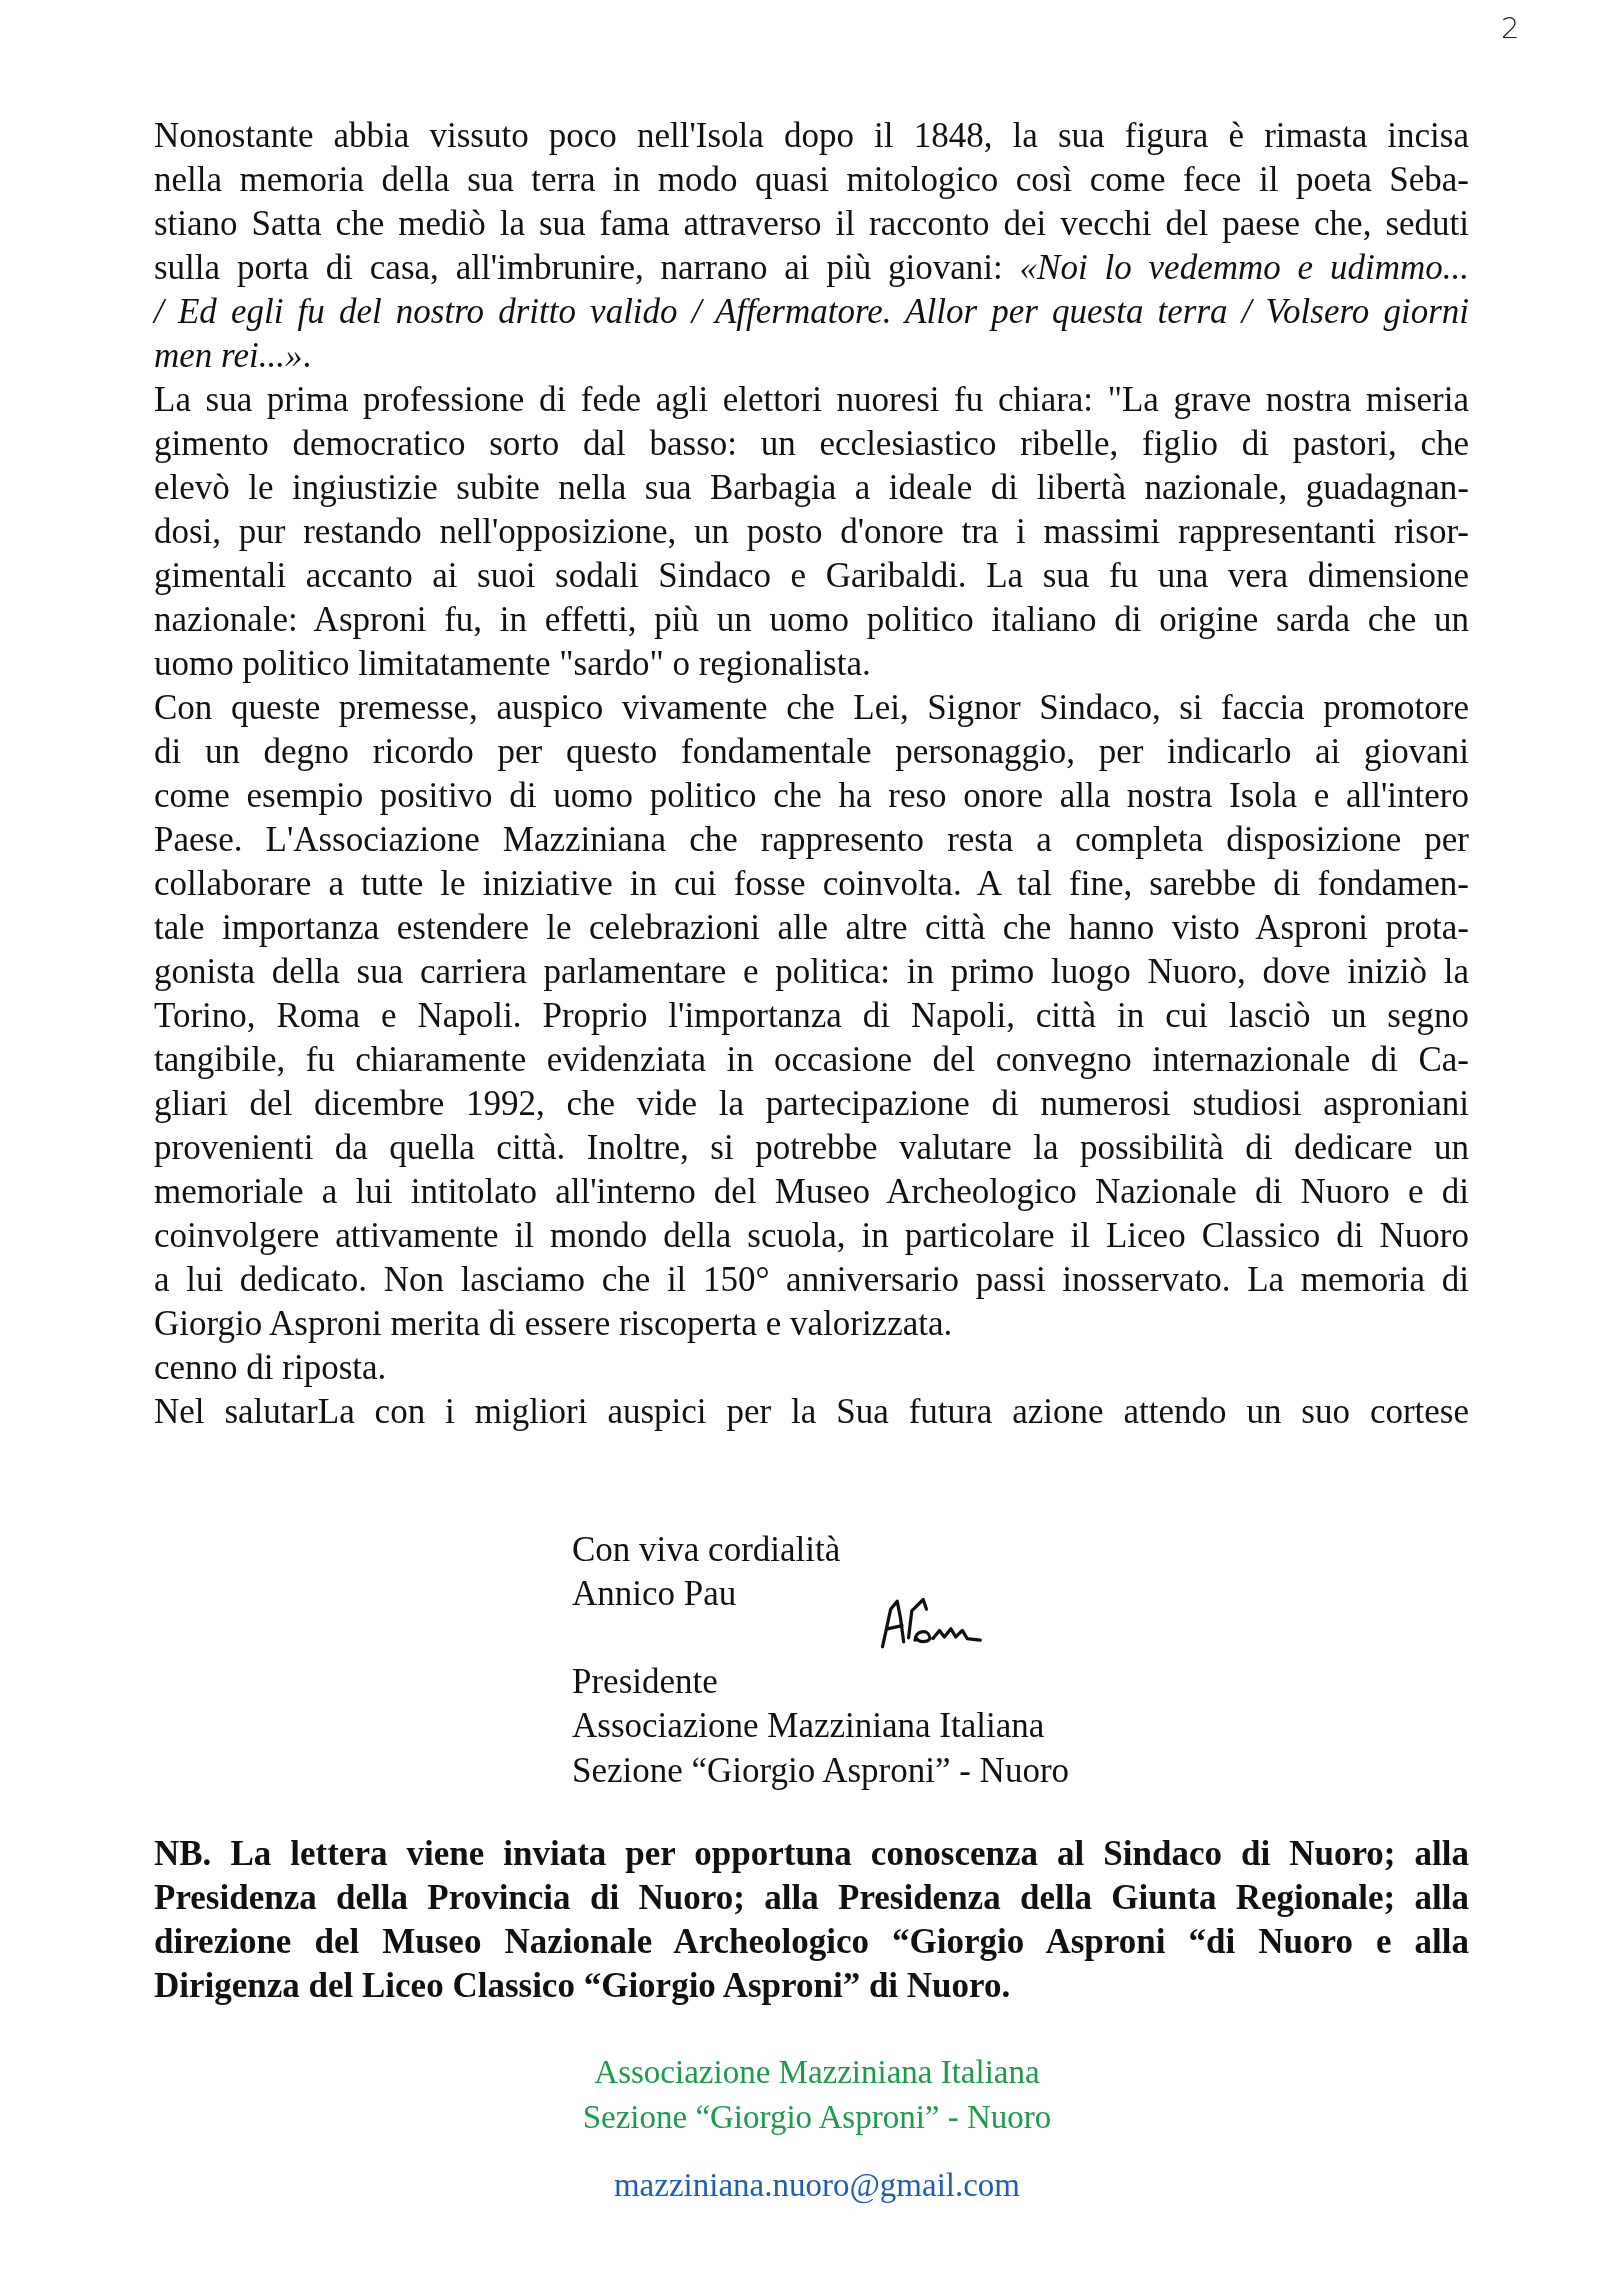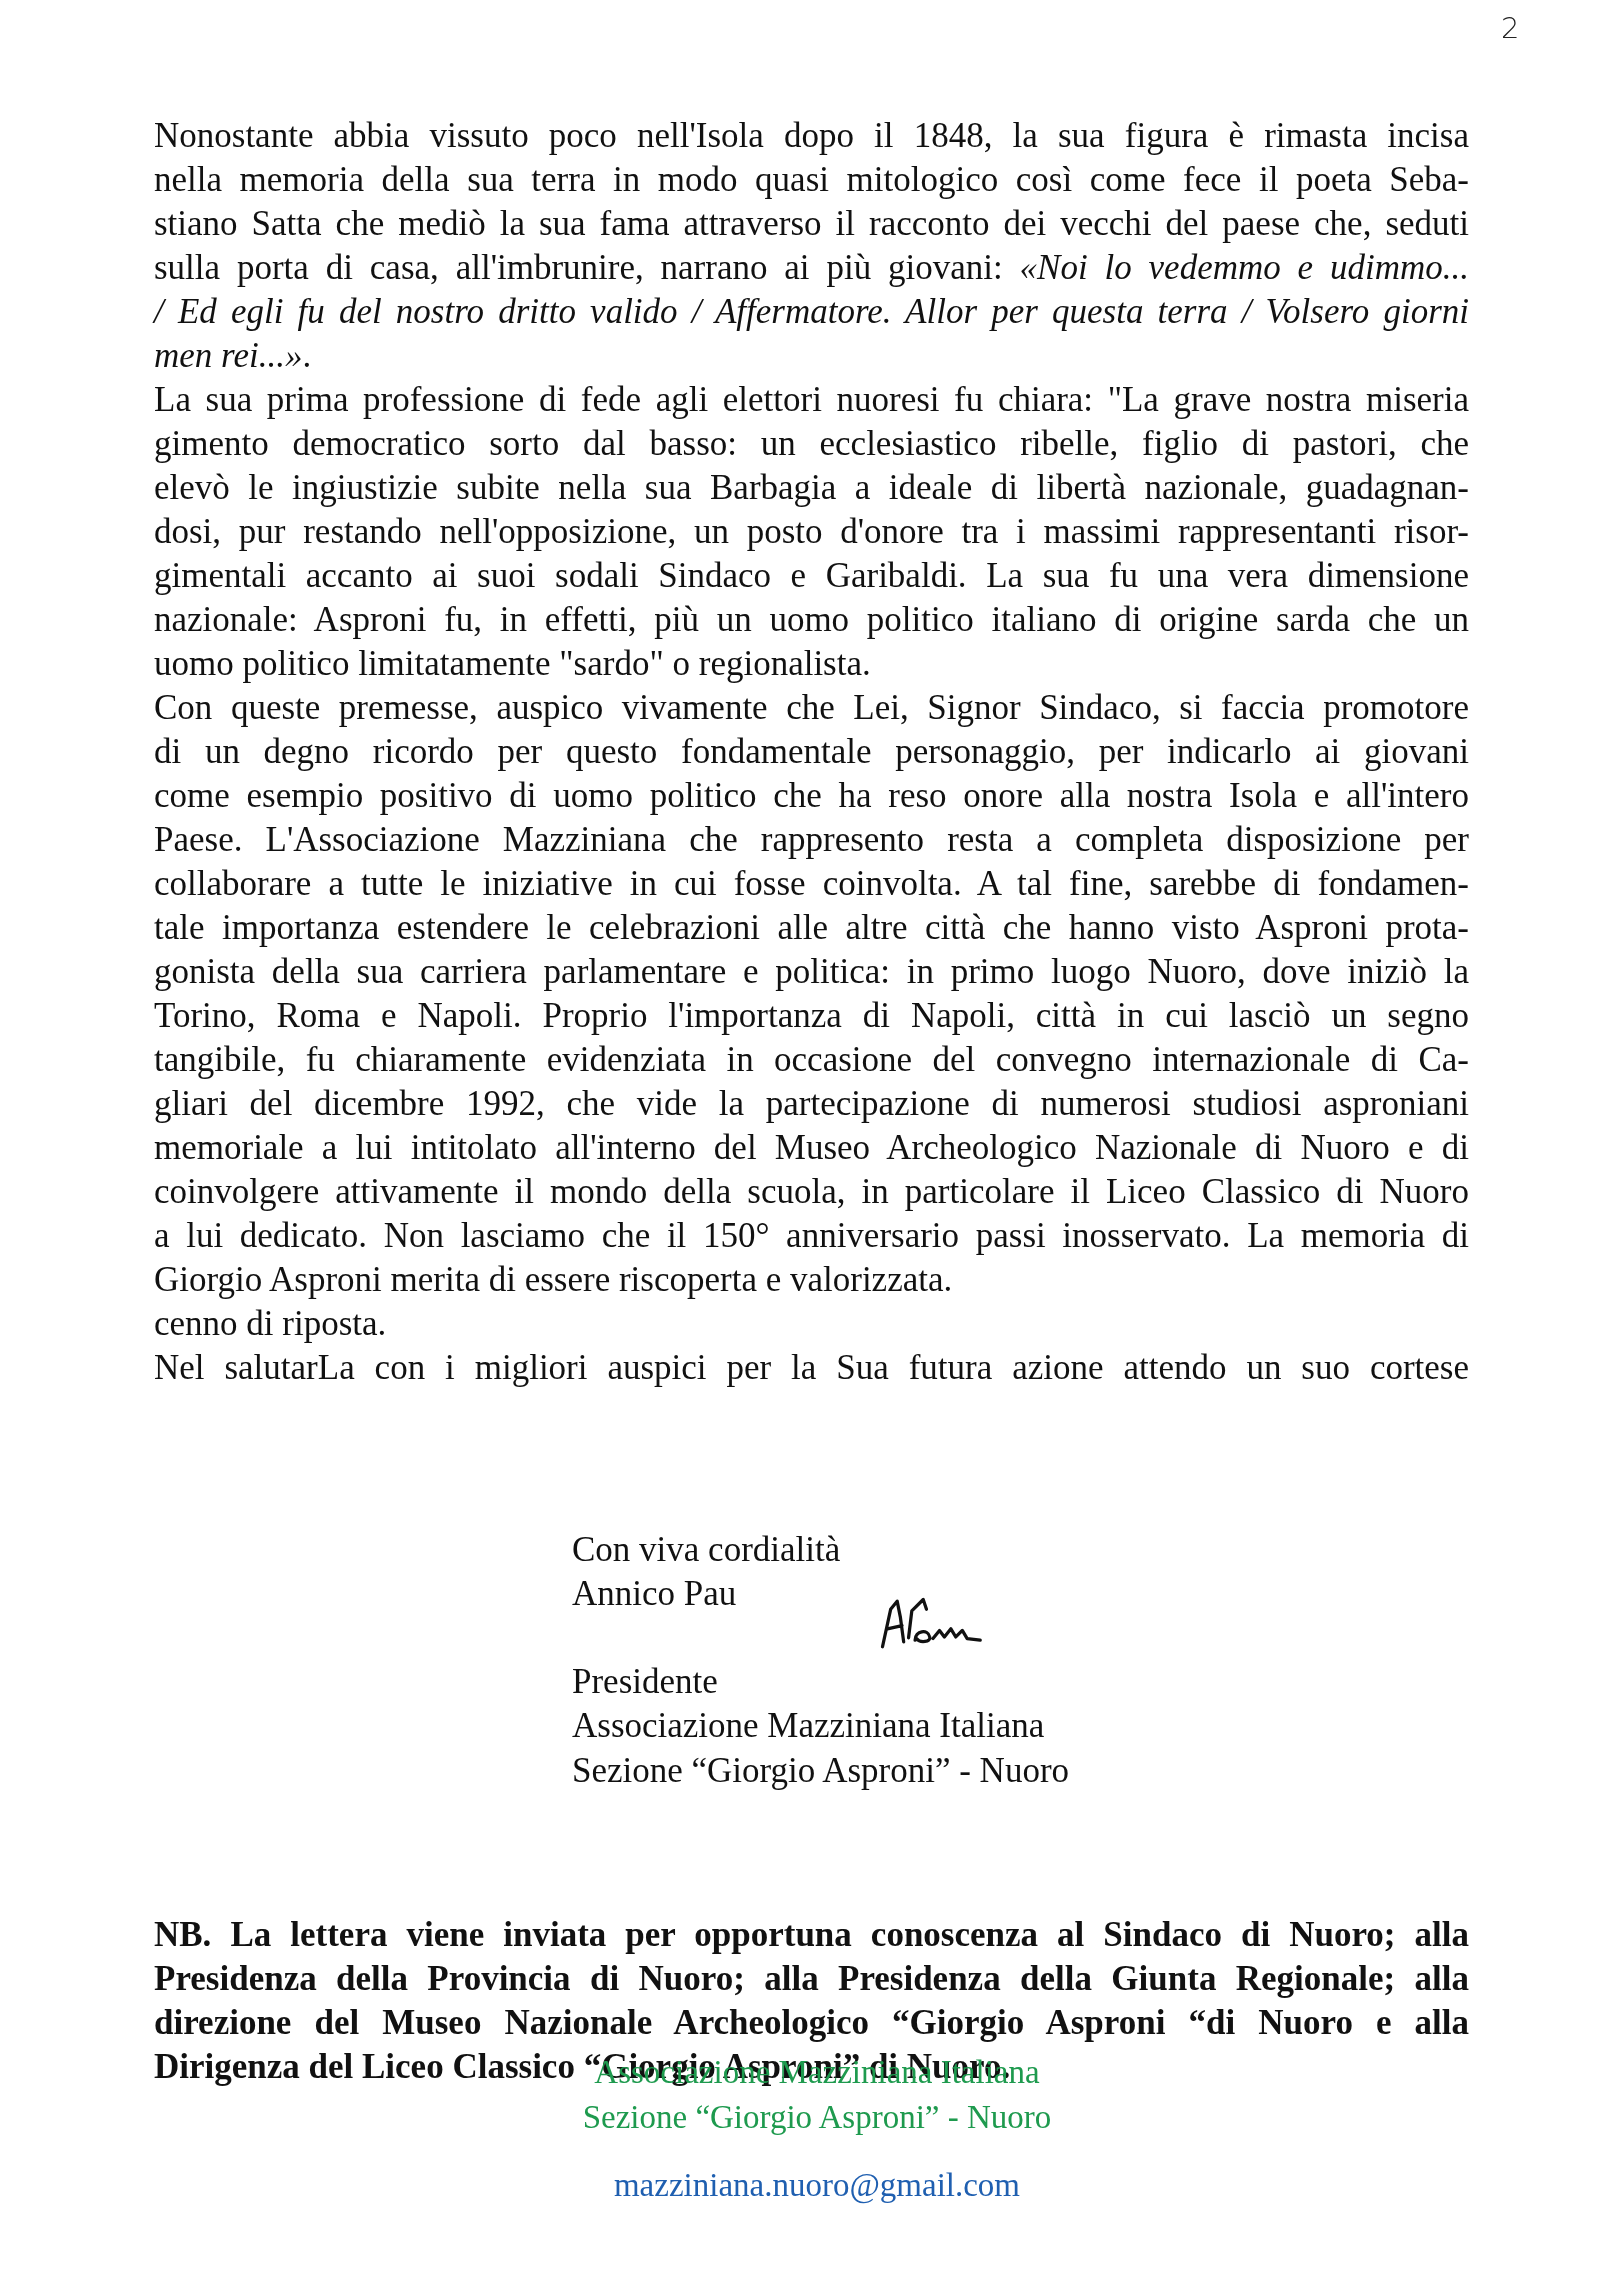--- a/index.html
+++ b/index.html
@@ -63,21 +63,21 @@
       top: 1593px;
       width: 147px;
       height: 57px;
     }
     .sig-role { top: 1649px; }
     .sig-assoc { top: 1693px; }
     .sig-section { top: 1738px; }
     .nb-block {
       position: absolute;
       left: 154px;
-      top: 1913px;
+      top: 1832px;
       width: 1315px;
       font-size: 35px;
       line-height: 44px;
       font-weight: bold;
     }
     .nb-block .line {
       display: block;
       text-align: justify;
       text-align-last: justify;
       white-space: nowrap;
@@ -118,20 +118,21 @@
     <div class="line"><span>Con queste premesse, auspico vivamente che Lei, Signor Sindaco, si faccia promotore</span></div>
     <div class="line"><span>di un degno ricordo per questo fondamentale personaggio, per indicarlo ai giovani</span></div>
     <div class="line"><span>come esempio positivo di uomo politico che ha reso onore alla nostra Isola e all'intero</span></div>
     <div class="line"><span>Paese. L'Associazione Mazziniana che rappresento resta a completa disposizione per</span></div>
     <div class="line"><span>collaborare a tutte le iniziative in cui fosse coinvolta. A tal fine, sarebbe di fondamen-</span></div>
     <div class="line"><span>tale importanza estendere le celebrazioni alle altre città che hanno visto Asproni prota-</span></div>
     <div class="line"><span>gonista della sua carriera parlamentare e politica: in primo luogo Nuoro, dove iniziò la</span></div>
     <div class="line"><span>Torino, Roma e Napoli. Proprio l'importanza di Napoli, città in cui lasciò un segno</span></div>
     <div class="line"><span>tangibile, fu chiaramente evidenziata in occasione del convegno internazionale di Ca-</span></div>
     <div class="line"><span>gliari del dicembre 1992, che vide la partecipazione di numerosi studiosi asproniani</span></div>
+    <div class="line"><span>provenienti da quella città. Inoltre, si potrebbe valutare la possibilità di dedicare un</span></div>
     <div class="line"><span>memoriale a lui intitolato all'interno del Museo Archeologico Nazionale di Nuoro e di</span></div>
     <div class="line"><span>coinvolgere attivamente il mondo della scuola, in particolare il Liceo Classico di Nuoro</span></div>
     <div class="line"><span>a lui dedicato. Non lasciamo che il 150° anniversario passi inosservato. La memoria di</span></div>
     <div class="line last"><span>Giorgio Asproni merita di essere riscoperta e valorizzata.</span></div>
     <div class="line last"><span>cenno di riposta.</span></div>
     <div class="line"><span>Nel salutarLa con i migliori auspici per la Sua futura azione attendo un suo cortese</span></div>
   </div>
 
 <div class="signature-block closing">Con viva cordialità</div>
 <div class="signature-block sig-name">Annico Pau</div>

